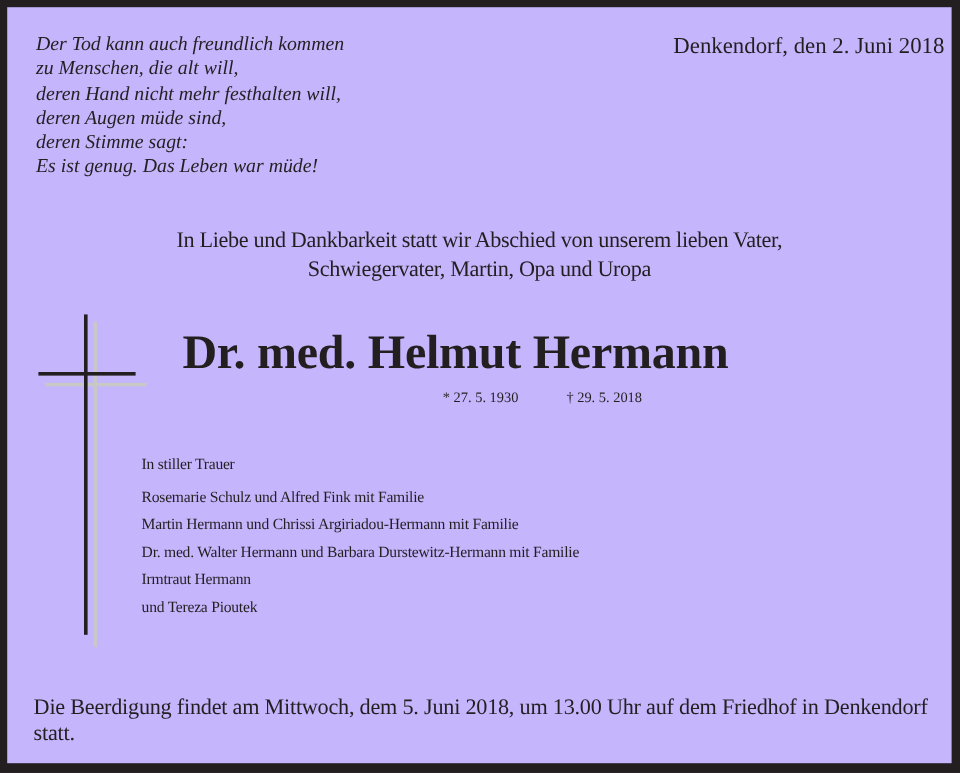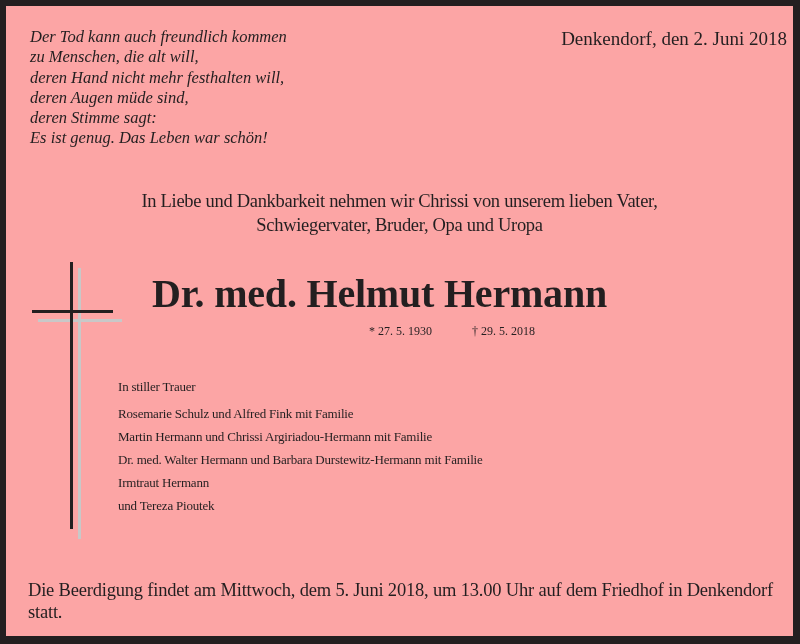--- a/index.html
+++ b/index.html
@@ -1,19 +1,19 @@
 <!DOCTYPE html>
 <html><head>
   <meta charset="utf-8">
   <style>
     * { margin: 0; padding: 0; box-sizing: border-box; }
     html, body { width: 800px; height: 644px; background: #231f20; overflow: hidden; }
     .frame {
       position: absolute; left: 6px; top: 6px; width: 787px; height: 630px;
-      background: #fca5a5; color: #231f20;
+      background: #c4b5fd; color: #231f20;
       font-family: "Liberation Serif", "DejaVu Serif", serif;
     }
     .poem {
       position: absolute; left: 24px; top: 21px;
       font-style: italic; font-size: 16.5px; line-height: 20.3px;
     }
     .poem div { white-space: nowrap; }
     .place-date {
       position: absolute; right: 6px; top: 21px;
       font-size: 19px; line-height: 24px; white-space: nowrap;
@@ -52,28 +52,28 @@
 <body>
 
 <div class="frame">
 
   <div class="poem">
     <div>Der Tod kann auch freundlich kommen</div>
     <div>zu Menschen, die alt will,</div>
     <div>deren Hand nicht mehr festhalten will,</div>
     <div>deren Augen müde sind,</div>
     <div>deren Stimme sagt:</div>
-    <div>Es ist genug. Das Leben war schön!</div>
+    <div>Es ist genug. Das Leben war müde!</div>
   </div>
 
   <div class="place-date">Denkendorf, den 2. Juni 2018</div>
 
   <div class="intro">
-    <div>In Liebe und Dankbarkeit nehmen wir Chrissi von unserem lieben Vater,</div>
-    <div>Schwiegervater, Bruder, Opa und Uropa</div>
+    <div>In Liebe und Dankbarkeit statt wir Abschied von unserem lieben Vater,</div>
+    <div>Schwiegervater, Martin, Opa und Uropa</div>
   </div>
 
   <div class="cross">
 
     <div class="bar" style="left:72px; top:262px; width:3px; height:271px; background:#c8c8c8;"></div>
     <div class="bar" style="left:32px; top:313px; width:84px; height:3px; background:#c8c8c8;"></div>
 
     <div class="bar" style="left:64px; top:256px; width:3px; height:267px; background:#231f20;"></div>
     <div class="bar" style="left:26px; top:304px; width:81px; height:3px; background:#231f20;"></div>
   </div>

